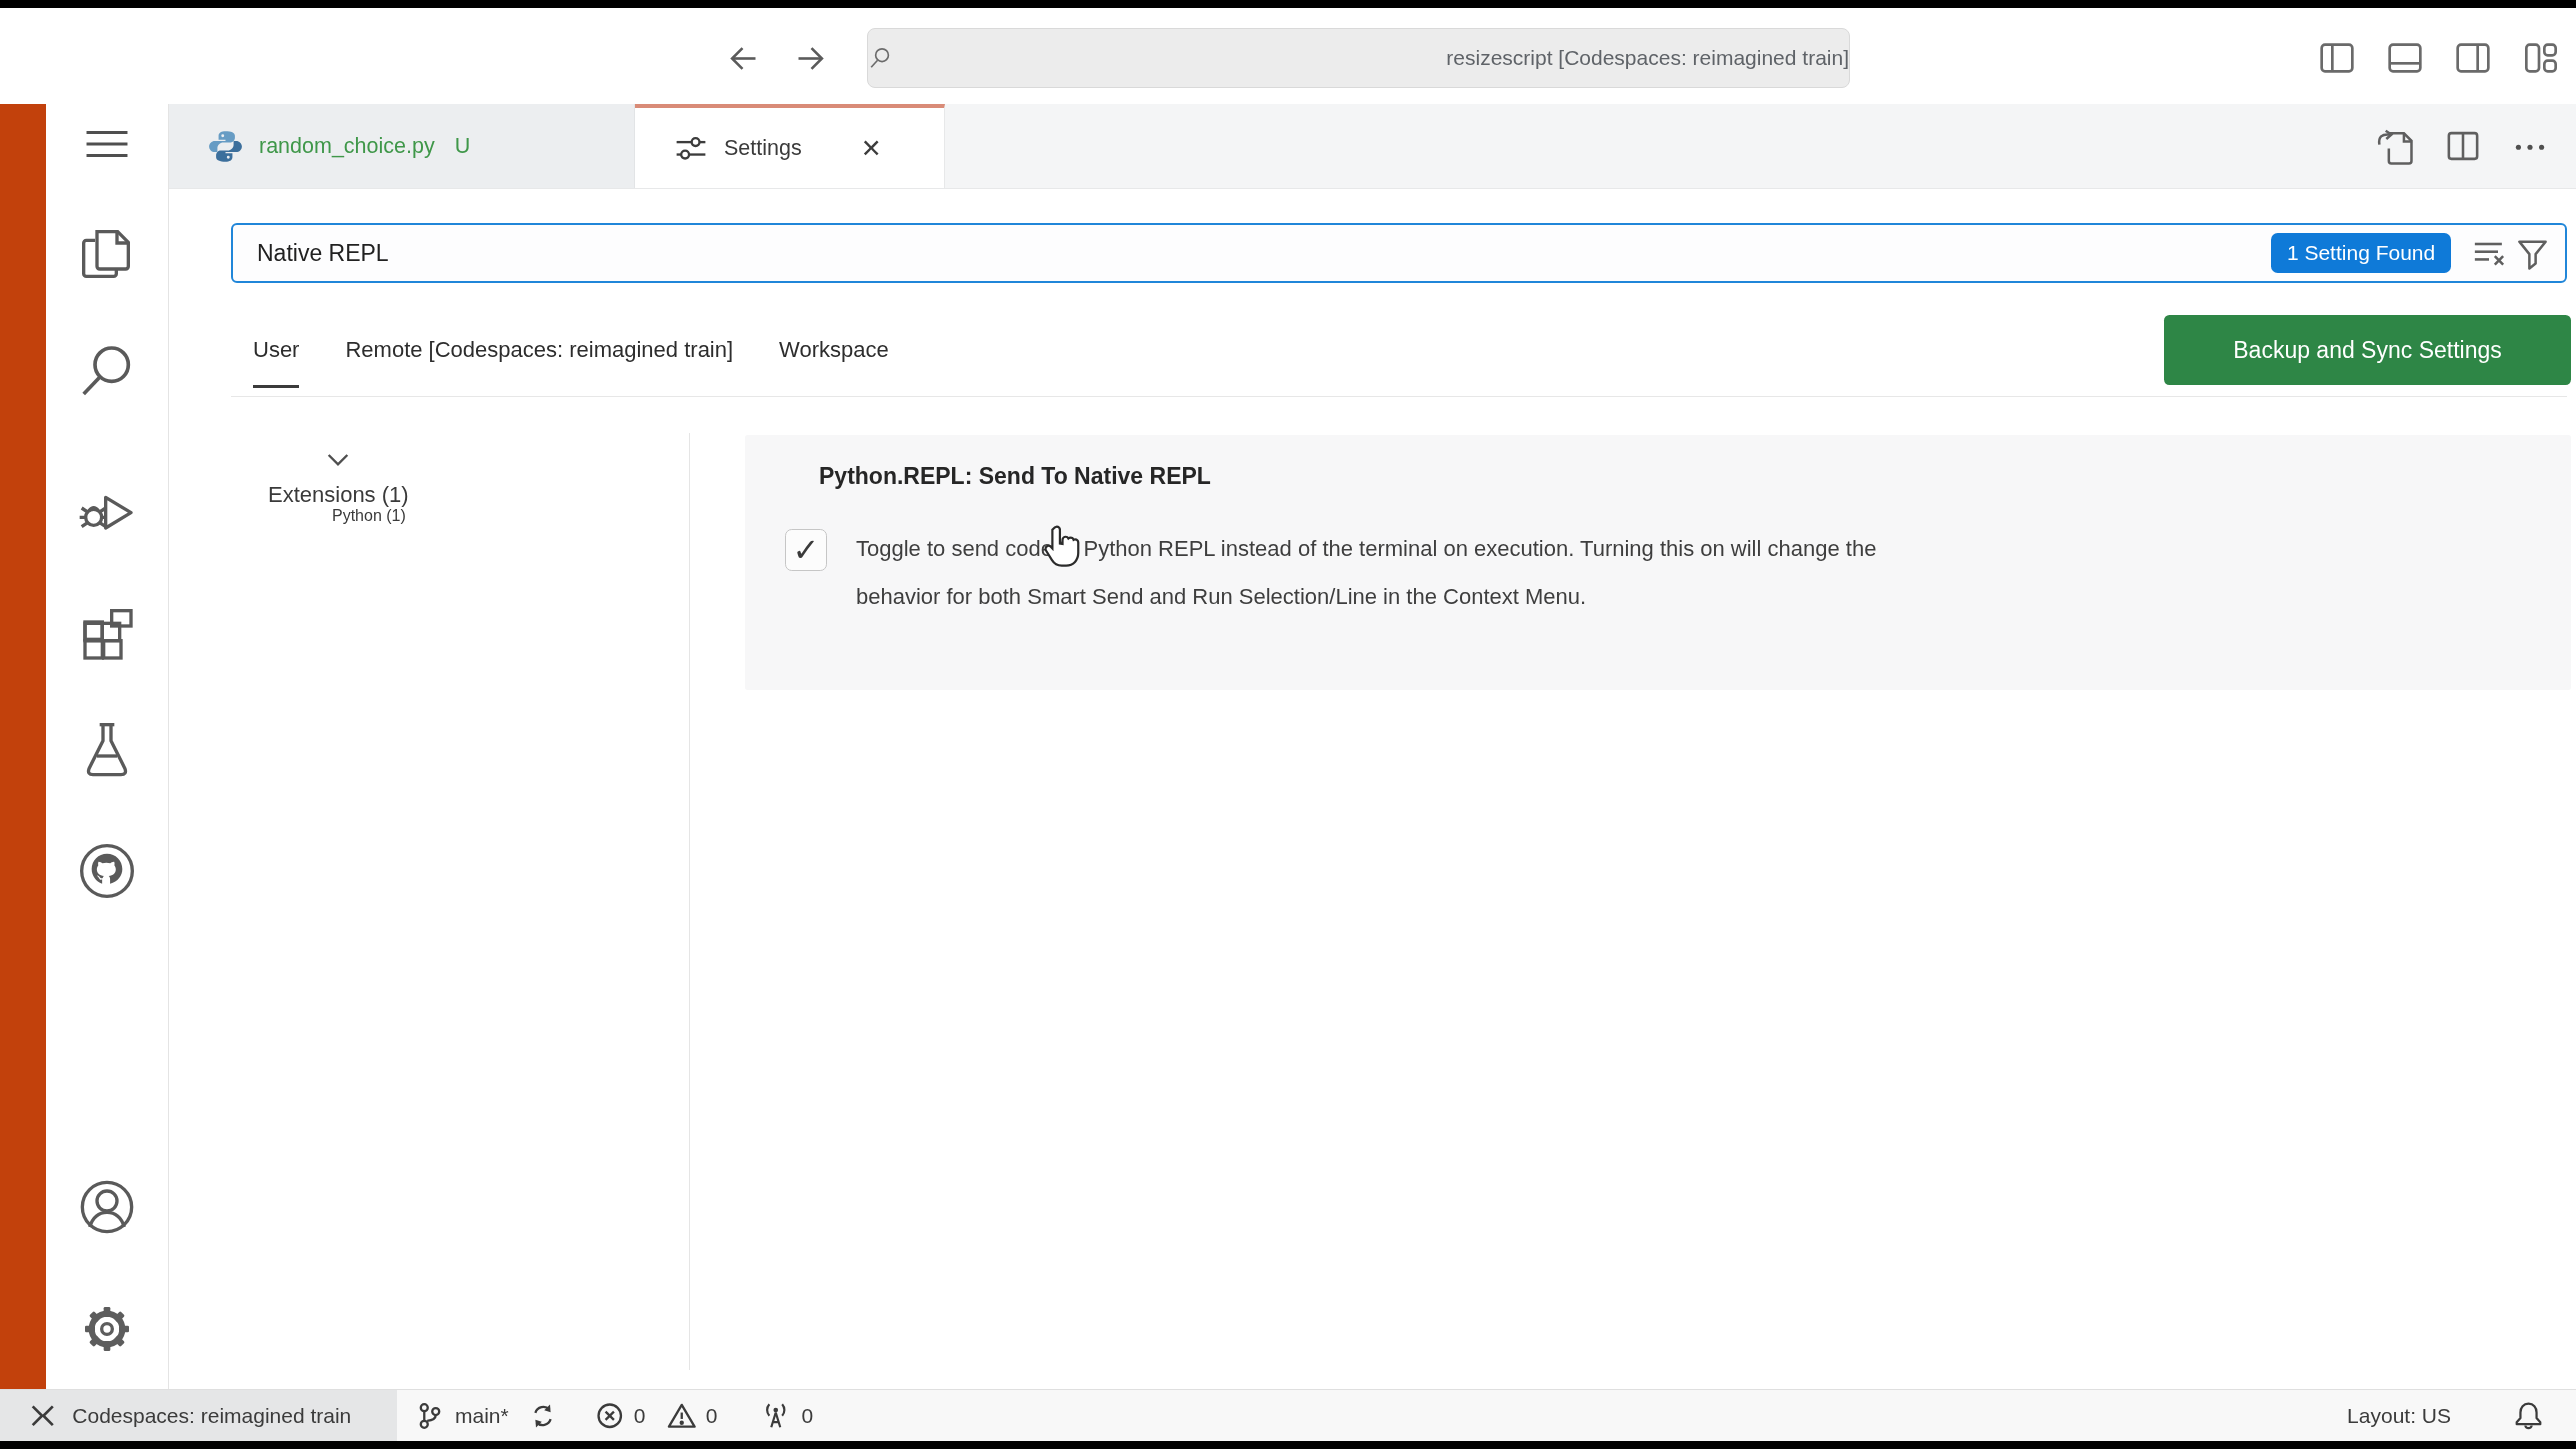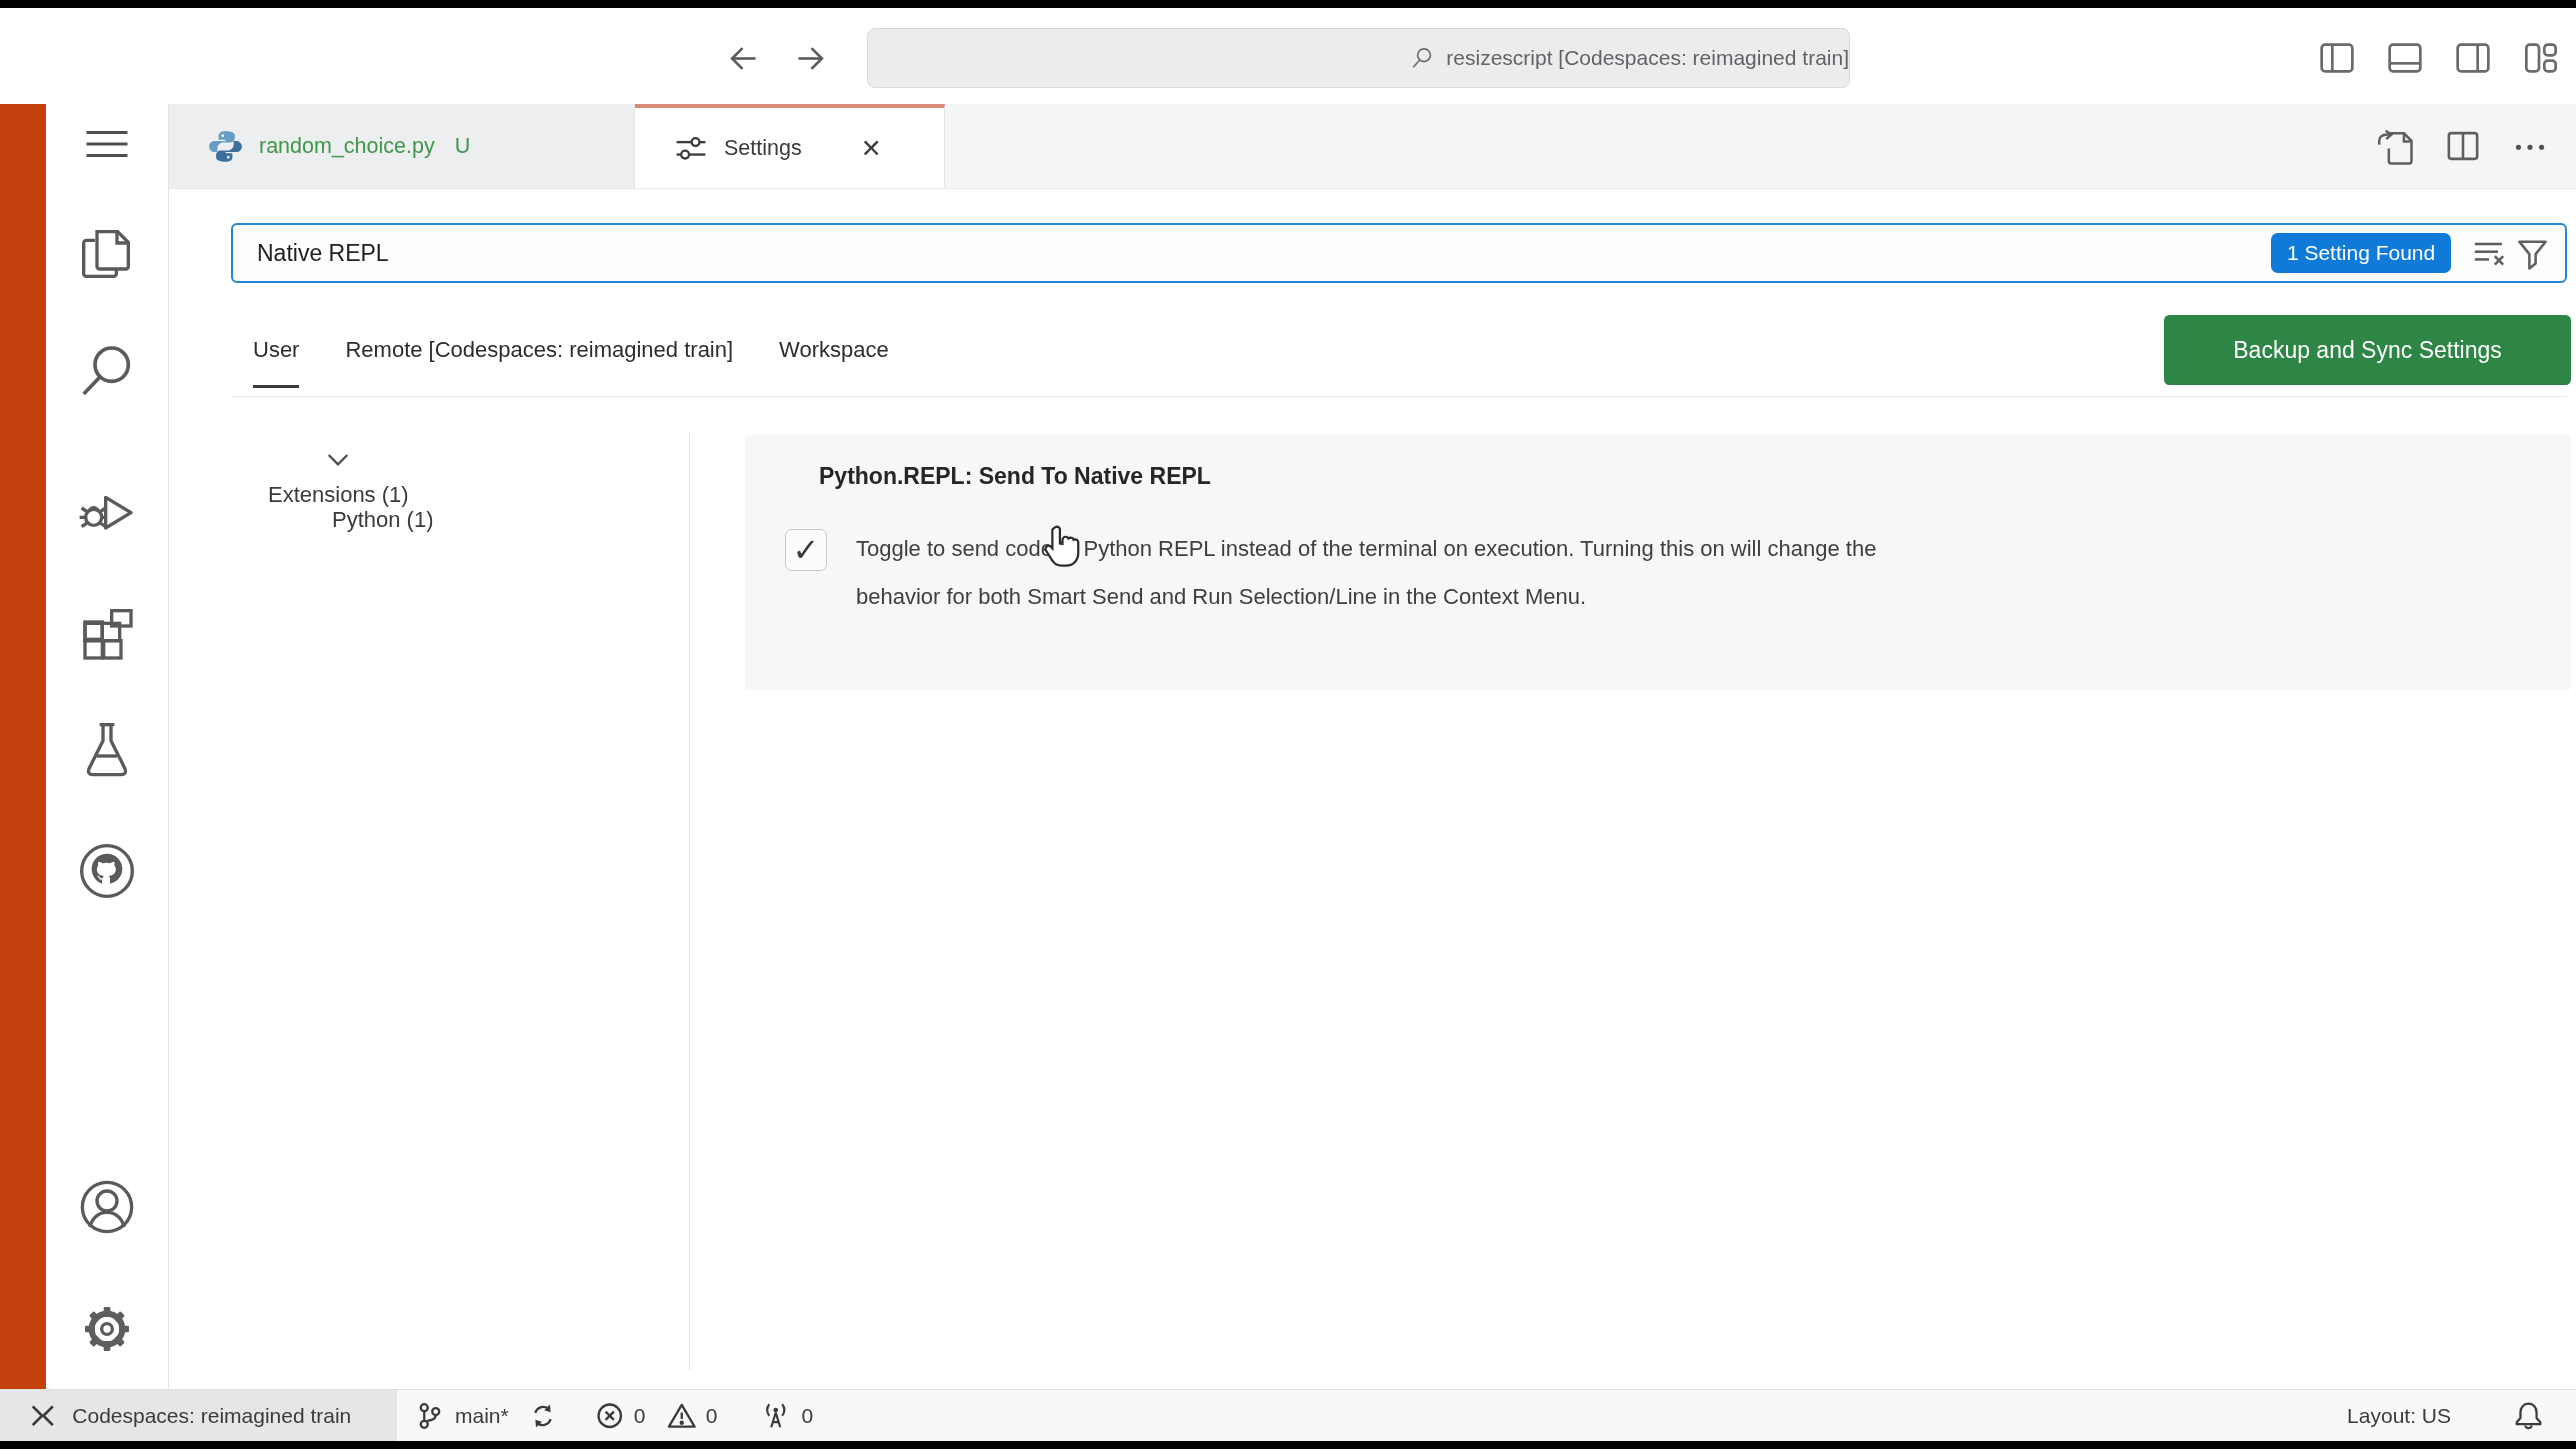--- a/index.html
+++ b/index.html
@@ -8,21 +8,21 @@
   .screen { width:2576px; height:1449px; display:flex; flex-direction:column; overflow:hidden; background:#fff; }
   .black-bar { height:8px; background:#000; flex:none; }
 
   
   .titlebar { height:96px; flex:none; background:#fff; position:relative; }
   .nav-arrow { position:absolute; top:31px; width:39px; height:39px; }
   .nav-arrow.back { left:723px; }
   .nav-arrow.fwd  { left:792px; }
   .cmd-center { position:absolute; left:867px; top:20px; width:983px; height:60px;
       background:#ececec; border:1.3px solid #d9d9d9; border-radius:8px;
-      display:flex; align-items:center; justify-content:flex-end; gap:10.7px;
+      display:flex; align-items:center; justify-content:space-between; gap:10.7px;
       font-size:21px; color:#5f6368; }
   .layout-controls { position:absolute; right:17.4px; top:32px; display:flex; gap:32px; }
 
   
   .main { flex:1; display:flex; min-height:0; background:#c2410c;padding-left:46px; }
   .activitybar { width:123px; flex:none; border-right:1.3px solid #e4e4e4; position:relative; background:#fff; }
   .ab-item { position:absolute; left:50%; transform:translateX(-50%); }
 
   .editor { flex:1; display:flex; flex-direction:column; position:relative; min-width:0; }
 
@@ -48,21 +48,21 @@
 
   .scope-tabs { position:absolute; left:84px; top:148px; display:flex; gap:46px; font-size:22px; color:#2d2d2d; }
   .scope-tab { padding-bottom:21.5px; border-bottom:3.4px solid transparent; }
   .scope-tab.active { border-bottom-color:#3b3b3b; }
   .scope-divider { position:absolute; left:62px; width:2336px; top:207px; height:1.3px; background:#e7e7e7; }
   .backup-btn { position:absolute; left:1995px; top:126px; width:407px; height:70px;
       background:#2e8646; color:#fff; font-size:23px; border-radius:5.4px;
       display:flex; align-items:center; justify-content:center; }
 
   .toc-row1 { position:absolute; left:99px; top:260px; display:flex; align-items:center; gap:13.4px; font-size:22px; color:#3a3a3a;flex-direction:column; }
-  .toc-row2 { position:absolute; left:163px; top:318px; font-size:22px; color:#3a3a3a; }
+  .toc-row2 { position:absolute; left:163px; top:318px; font-size:16px; color:#3a3a3a; }
   .v-divider { position:absolute; left:520px; top:244px; bottom:19px; width:1.3px; background:#e5e5e5; }
 
   .setting-row { position:absolute; left:576px; top:246px; width:1826px; height:255px; background:#f7f7f8; border-radius:2.7px; }
   .setting-title { position:absolute; left:36px; top:28px; font-size:23px; font-weight:700; color:#262626;margin-left:38px; }
   .setting-checkbox { position:absolute; left:40px; top:94px; width:42px; height:42px;
       border:1.3px solid #c6c6c6; border-radius:6.7px; background:#fcfcfc;
       display:flex; align-items:center; justify-content:center; font-size:32px; color:#3a3a3a; }
   .setting-desc { position:absolute; left:111px; top:90px; width:1610px; font-size:22px; line-height:48px; color:#3e3e3e; }
   .cursor { position:absolute; left:872px; top:335px; }
 

